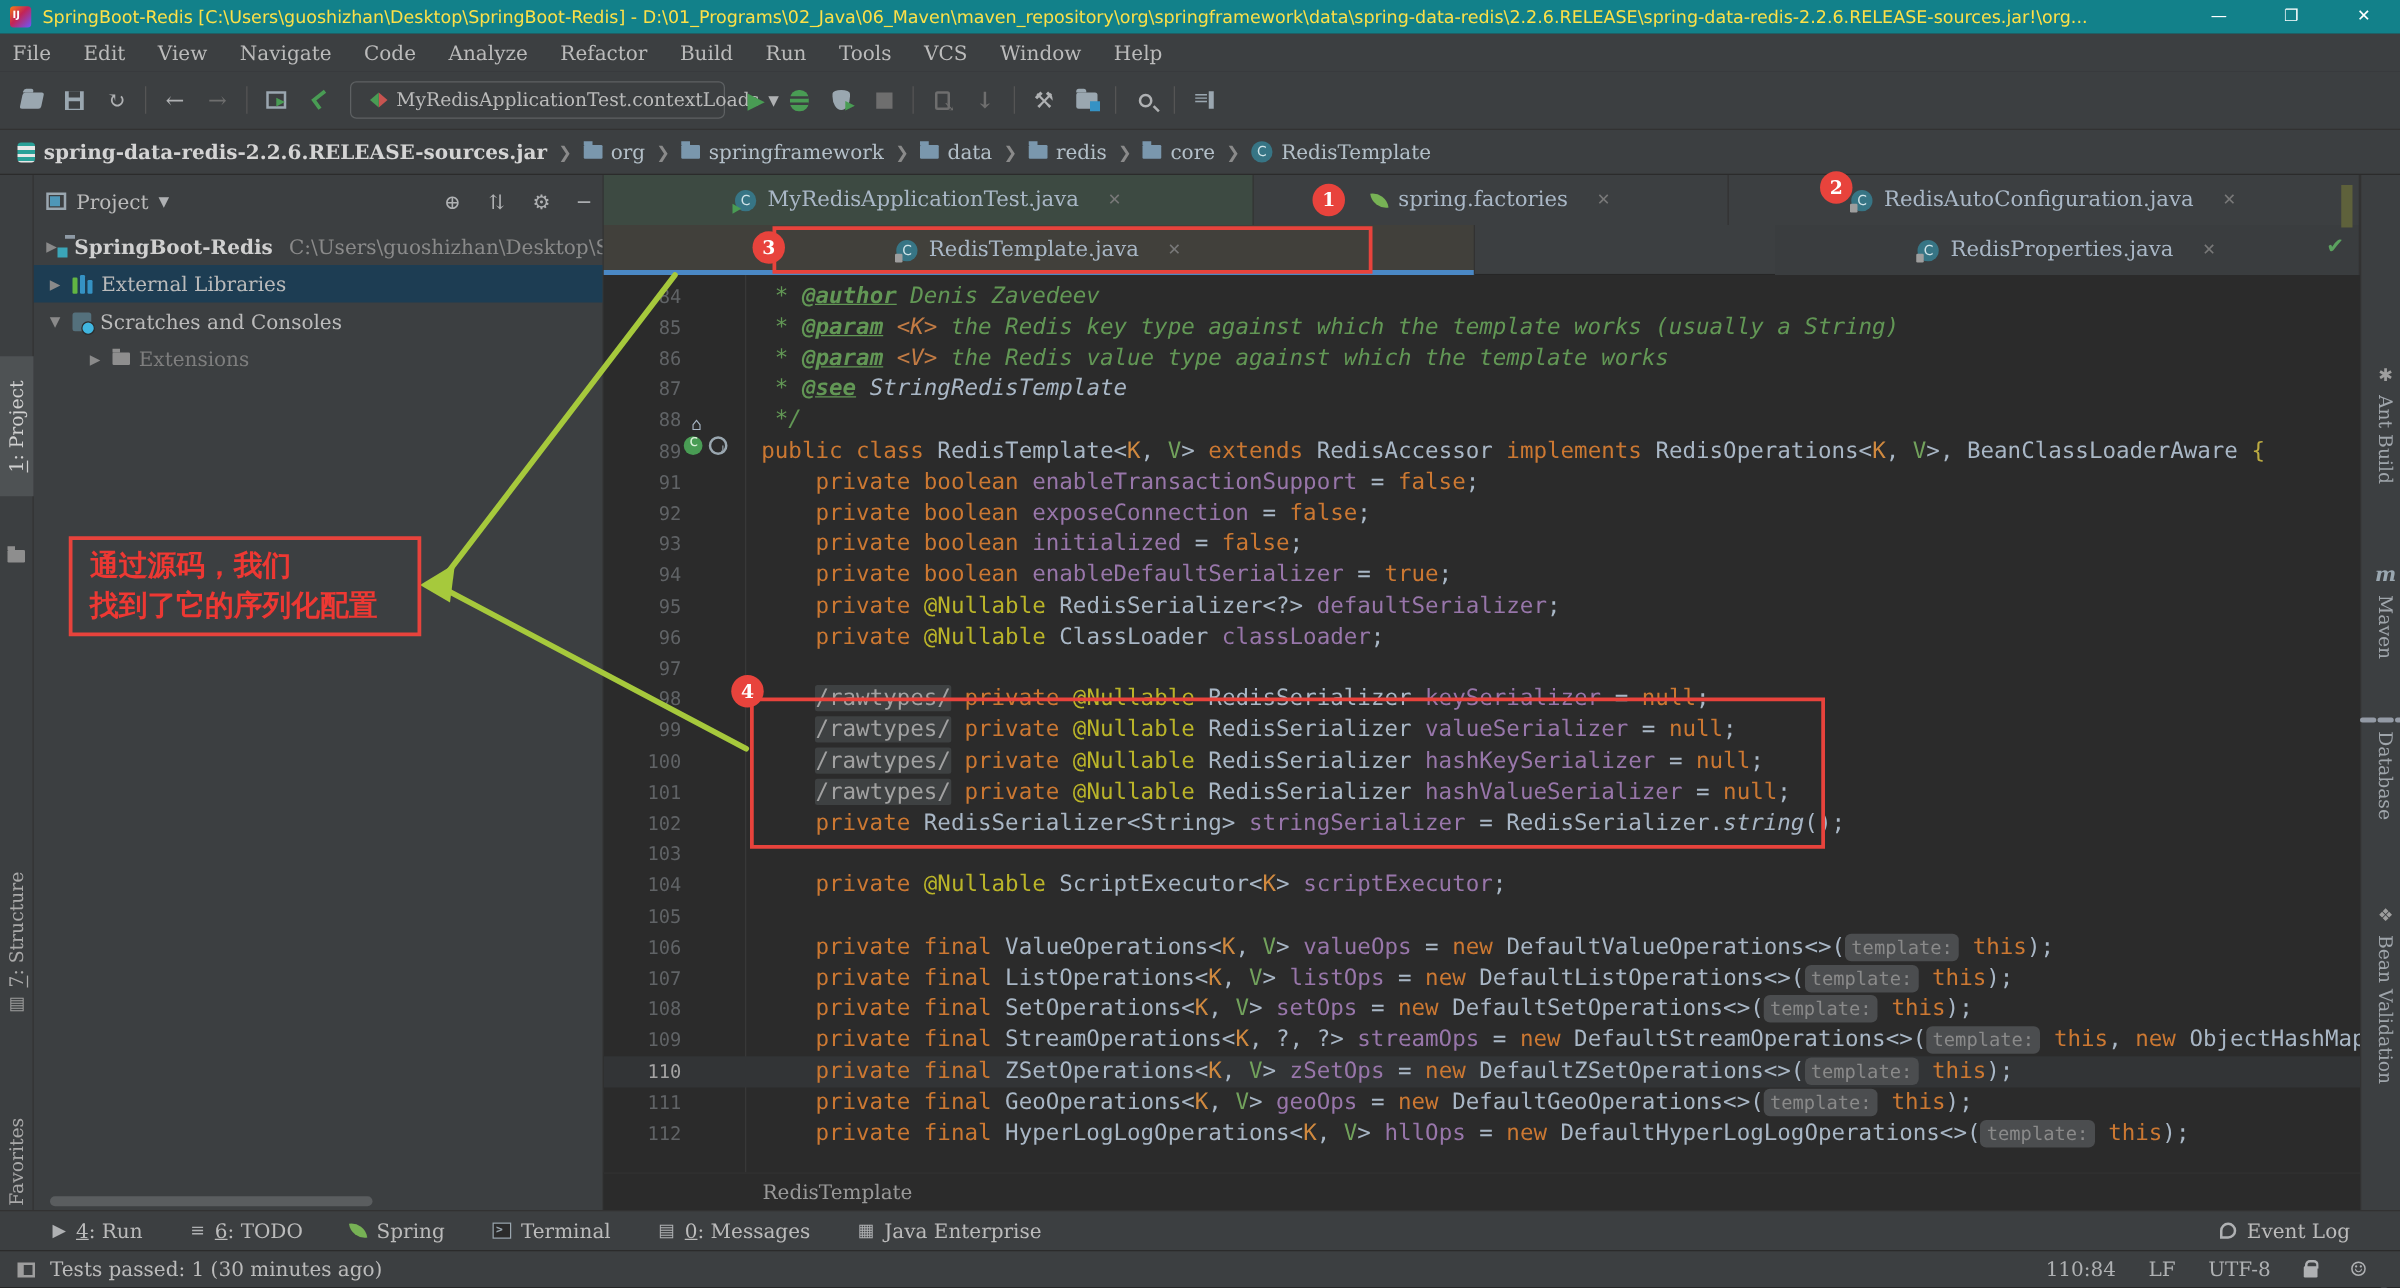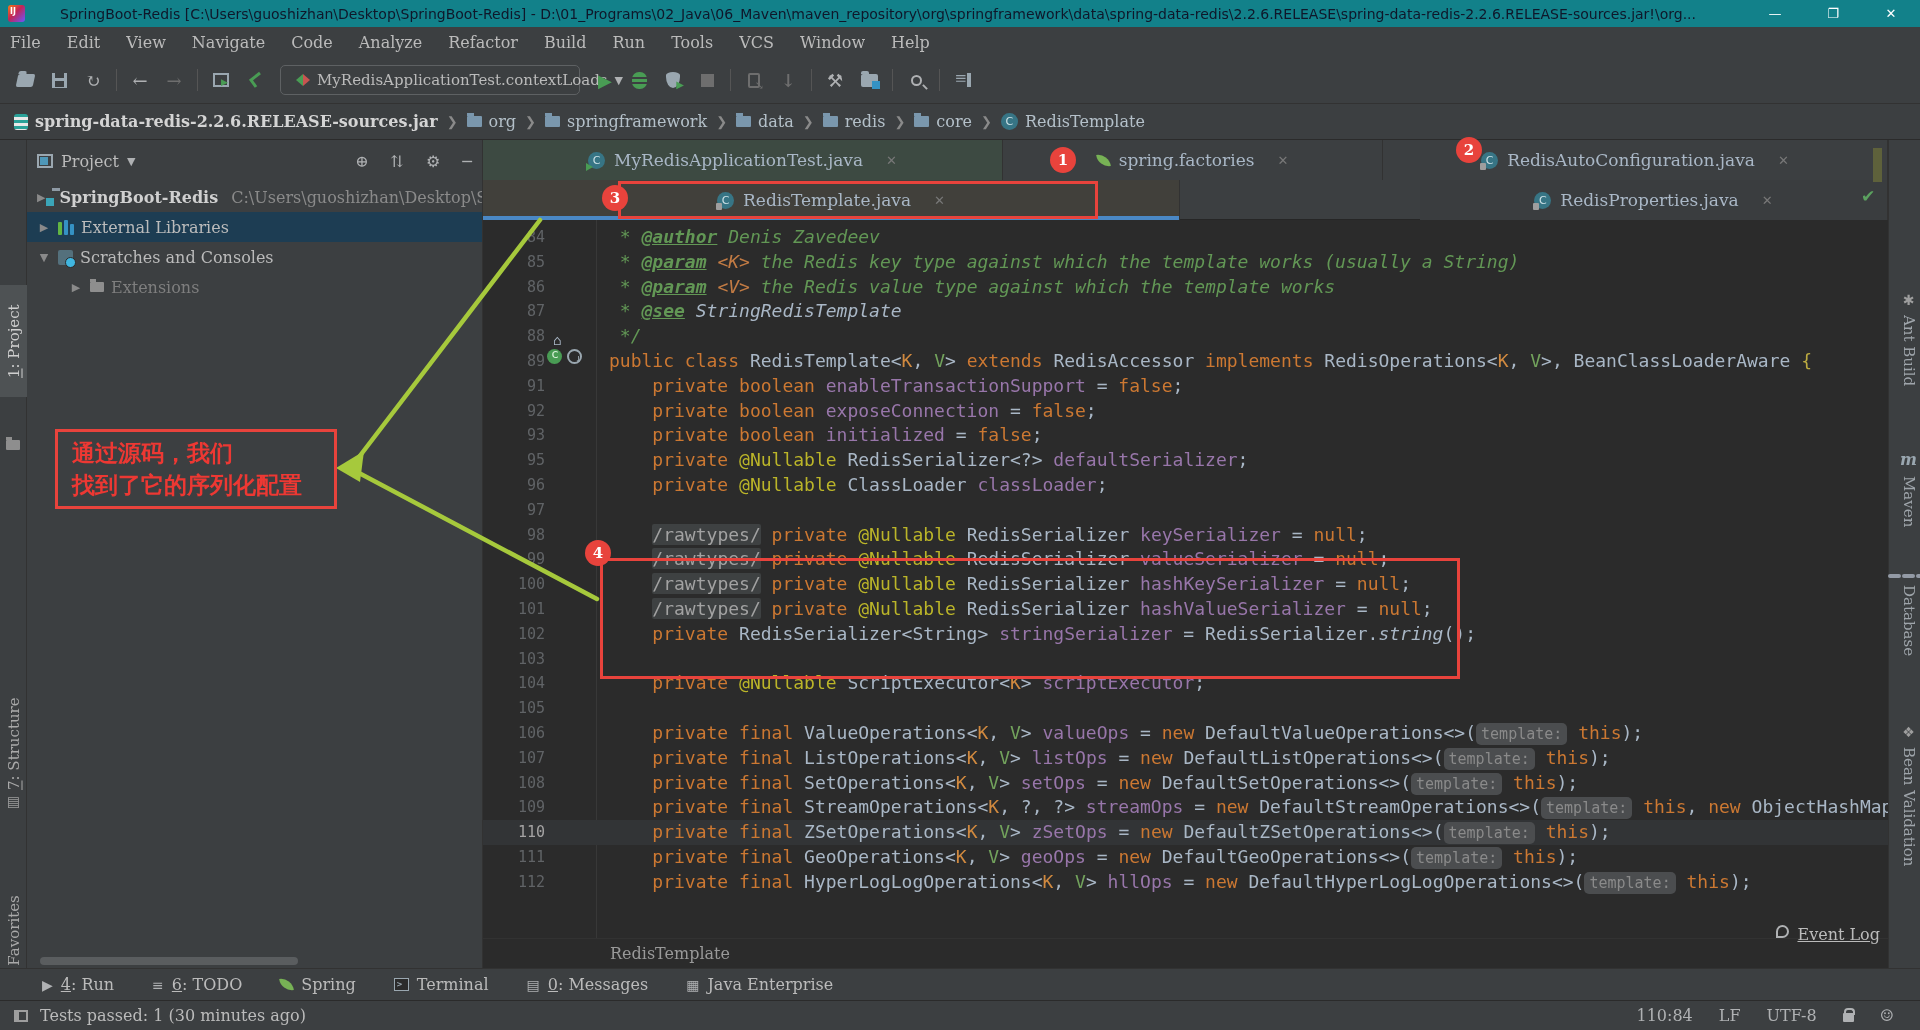--- a/index.html
+++ b/index.html
@@ -6,21 +6,21 @@
   html,body { background:#1e1e1e; }
   #app { position:relative; width:1920px; height:1030px; background:#2B2B2B; overflow:hidden;
          font-family:"DejaVu Serif", serif; color:#BBBBBB; }
 
   
   #titlebar { position:absolute; left:0; top:0; width:1920px; height:27px; background:#12818A;
               display:flex; align-items:center; padding-left:8px; }
   .app-logo { width:17px; height:17px; border-radius:3px; margin-right:9px;
               background:linear-gradient(135deg,#F97A12,#C22456 45%,#6B57FF); position:relative; }
   .app-logo:after { content:"IJ"; position:absolute; left:2px; top:2px; font:bold 8px "DejaVu Sans",sans-serif; color:#fff; }
-  #title-text { font:14px "DejaVu Sans",sans-serif; color:#0f172a; white-space:nowrap; overflow:hidden; width:1640px;margin-left:26px; }
+  #title-text { font:14px "DejaVu Sans",sans-serif; color:#fde047; white-space:nowrap; overflow:hidden; width:1640px; }
   .win-btns { position:absolute; right:0; top:0; height:27px; display:flex; }
   .win-btn { width:58px; height:27px; display:flex; align-items:center; justify-content:center;
              color:#fff; font:13px "DejaVu Sans",sans-serif; }
 
   
   #menubar { position:absolute; left:0; top:27px; width:1920px; height:30px; background:#3C3F41;
              display:flex; align-items:center; padding-left:10px; gap:26px; font-size:16px; color:#BBBBBB; }
   .menu-item { cursor:default; }
 
   
@@ -162,21 +162,21 @@
   #ed-check { position:absolute; left:1378px; top:46px; color:#5BA15F; font-size:17px; }
   #ed-olive { position:absolute; left:1390px; top:8px; width:9px; height:34px; background:#5E613B; }
 
   
   #toolbtm { position:absolute; left:0; top:968px; width:1920px; height:32px; background:#3C3F41;
              border-top:1px solid #323232; display:flex; align-items:center; padding-left:42px; gap:38px; font-size:16px; }
   .btm-item { display:flex; align-items:center; gap:8px; color:#BBBBBB; white-space:nowrap; }
   .btm-ico { color:#AFB1B3; font-size:14px; }
   .term-ico { width:15px; height:13px; background:#2B2B2B; border:1px solid #9AA7B0; color:#9AA7B0;
               font:bold 9px "DejaVu Sans Mono",monospace; padding-left:2px; }
-  #event-log { position:absolute; right:40px; top:925px; display:flex; gap:8px; font-size:16px; color:#BBBBBB;text-decoration:underline; }
+  #event-log { position:absolute; right:40px; top:975px; display:flex; align-items:center; gap:8px; font-size:16px; color:#BBBBBB; }
   .ev-ico { width:13px; height:13px; border:2px solid #AFB1B3; border-radius:50% 50% 50% 0; }
   #statusbar { position:absolute; left:0; top:1000px; width:1920px; height:30px; background:#3C3F41;
                border-top:1px solid #2B2B2B; display:flex; align-items:center; font-size:16px; color:#BBBBBB; }
   #status-left { display:flex; align-items:center; gap:12px; padding-left:14px; }
   .st-ico { width:14px; height:12px; border:2px solid #9E9E9E; border-left-width:5px; }
   #status-right { position:absolute; right:26px; display:flex; align-items:center; gap:26px; color:#AFB1B3; }
   .lock-ico { width:11px; height:9px; background:#AFB1B3; border-radius:1px; position:relative; margin-top:4px; }
   .lock-ico:before { content:""; position:absolute; left:1px; top:-5px; width:7px; height:5px;
                      border:2px solid #AFB1B3; border-bottom:none; border-radius:4px 4px 0 0; }
   .face-ico { font-size:16px; color:#AFB1B3; }
@@ -413,20 +413,21 @@
         <div id="code-lines">
             <div class="code-line"><span class="lnum">84</span><span class="ltext"><span class="s-doc"> * </span><span class="s-tag">@author</span><span class="s-doc"> Denis Zavedeev</span></span></div>
             <div class="code-line"><span class="lnum">85</span><span class="ltext"><span class="s-doc"> * </span><span class="s-tag">@param</span><span class="s-dp"> &lt;K&gt;</span><span class="s-doc"> the Redis key type against which the template works (usually a String)</span></span></div>
             <div class="code-line"><span class="lnum">86</span><span class="ltext"><span class="s-doc"> * </span><span class="s-tag">@param</span><span class="s-dp"> &lt;V&gt;</span><span class="s-doc"> the Redis value type against which the template works</span></span></div>
             <div class="code-line"><span class="lnum">87</span><span class="ltext"><span class="s-doc"> * </span><span class="s-tag">@see</span><span class="s-dpl"> StringRedisTemplate</span></span></div>
             <div class="code-line"><span class="lnum">88</span><span class="g-ico g-home">⌂</span><span class="ltext"><span class="s-doc"> */</span></span></div>
             <div class="code-line"><span class="lnum">89</span><span class="g-run1"></span><span class="g-run2"></span><span class="ltext"><span class="s-kw">public class </span><span class="s-cl">RedisTemplate&lt;</span><span class="s-tk">K</span><span class="s-cl">, </span><span class="s-tv">V</span><span class="s-cl">&gt;</span><span class="s-kw"> extends </span><span class="s-cl">RedisAccessor </span><span class="s-kw">implements </span><span class="s-cl">RedisOperations&lt;</span><span class="s-tk">K</span><span class="s-cl">, </span><span class="s-tv">V</span><span class="s-cl">&gt;, BeanClassLoaderAware </span><span class="s-br">{</span></span></div>
             <div class="code-line"><span class="lnum">91</span><span class="ltext"><span class="s-kw">    private boolean</span><span class="s-fl"> enableTransactionSupport</span><span class="s-cl"> = </span><span class="s-kw">false</span><span class="s-cl">;</span></span></div>
             <div class="code-line"><span class="lnum">92</span><span class="ltext"><span class="s-kw">    private boolean</span><span class="s-fl"> exposeConnection</span><span class="s-cl"> = </span><span class="s-kw">false</span><span class="s-cl">;</span></span></div>
             <div class="code-line"><span class="lnum">93</span><span class="ltext"><span class="s-kw">    private boolean</span><span class="s-fl"> initialized</span><span class="s-cl"> = </span><span class="s-kw">false</span><span class="s-cl">;</span></span></div>
+            <div class="code-line"><span class="lnum">94</span><span class="ltext"><span class="s-kw">    private boolean</span><span class="s-fl"> enableDefaultSerializer</span><span class="s-cl"> = </span><span class="s-kw">true</span><span class="s-cl">;</span></span></div>
             <div class="code-line"><span class="lnum">95</span><span class="ltext"><span class="s-kw">    private </span><span class="s-an">@Nullable</span><span class="s-cl"> RedisSerializer&lt;?&gt;</span><span class="s-fl"> defaultSerializer</span><span class="s-cl">;</span></span></div>
             <div class="code-line"><span class="lnum">96</span><span class="ltext"><span class="s-kw">    private </span><span class="s-an">@Nullable</span><span class="s-cl"> ClassLoader</span><span class="s-fl"> classLoader</span><span class="s-cl">;</span></span></div>
             <div class="code-line"><span class="lnum">97</span><span class="ltext"></span></div>
             <div class="code-line"><span class="lnum">98</span><span class="ltext"><span class="s-cl">    </span><span class="s-fold">/rawtypes/</span><span class="s-kw"> private </span><span class="s-an">@Nullable</span><span class="s-cl"> RedisSerializer</span><span class="s-fl"> keySerializer</span><span class="s-cl"> = </span><span class="s-kw">null</span><span class="s-cl">;</span></span></div>
             <div class="code-line"><span class="lnum">99</span><span class="ltext"><span class="s-cl">    </span><span class="s-fold">/rawtypes/</span><span class="s-kw"> private </span><span class="s-an">@Nullable</span><span class="s-cl"> RedisSerializer</span><span class="s-fl"> valueSerializer</span><span class="s-cl"> = </span><span class="s-kw">null</span><span class="s-cl">;</span></span></div>
             <div class="code-line"><span class="lnum">100</span><span class="ltext"><span class="s-cl">    </span><span class="s-fold">/rawtypes/</span><span class="s-kw"> private </span><span class="s-an">@Nullable</span><span class="s-cl"> RedisSerializer</span><span class="s-fl"> hashKeySerializer</span><span class="s-cl"> = </span><span class="s-kw">null</span><span class="s-cl">;</span></span></div>
             <div class="code-line"><span class="lnum">101</span><span class="ltext"><span class="s-cl">    </span><span class="s-fold">/rawtypes/</span><span class="s-kw"> private </span><span class="s-an">@Nullable</span><span class="s-cl"> RedisSerializer</span><span class="s-fl"> hashValueSerializer</span><span class="s-cl"> = </span><span class="s-kw">null</span><span class="s-cl">;</span></span></div>
             <div class="code-line"><span class="lnum">102</span><span class="ltext"><span class="s-kw">    private </span><span class="s-cl">RedisSerializer&lt;String&gt;</span><span class="s-fl"> stringSerializer</span><span class="s-cl"> = RedisSerializer.</span><span class="s-st">string</span><span class="s-cl">();</span></span></div>
             <div class="code-line"><span class="lnum">103</span><span class="ltext"></span></div>
             <div class="code-line"><span class="lnum">104</span><span class="ltext"><span class="s-kw">    private </span><span class="s-an">@Nullable</span><span class="s-cl"> ScriptExecutor&lt;</span><span class="s-tk">K</span><span class="s-cl">&gt;</span><span class="s-fl"> scriptExecutor</span><span class="s-cl">;</span></span></div>

